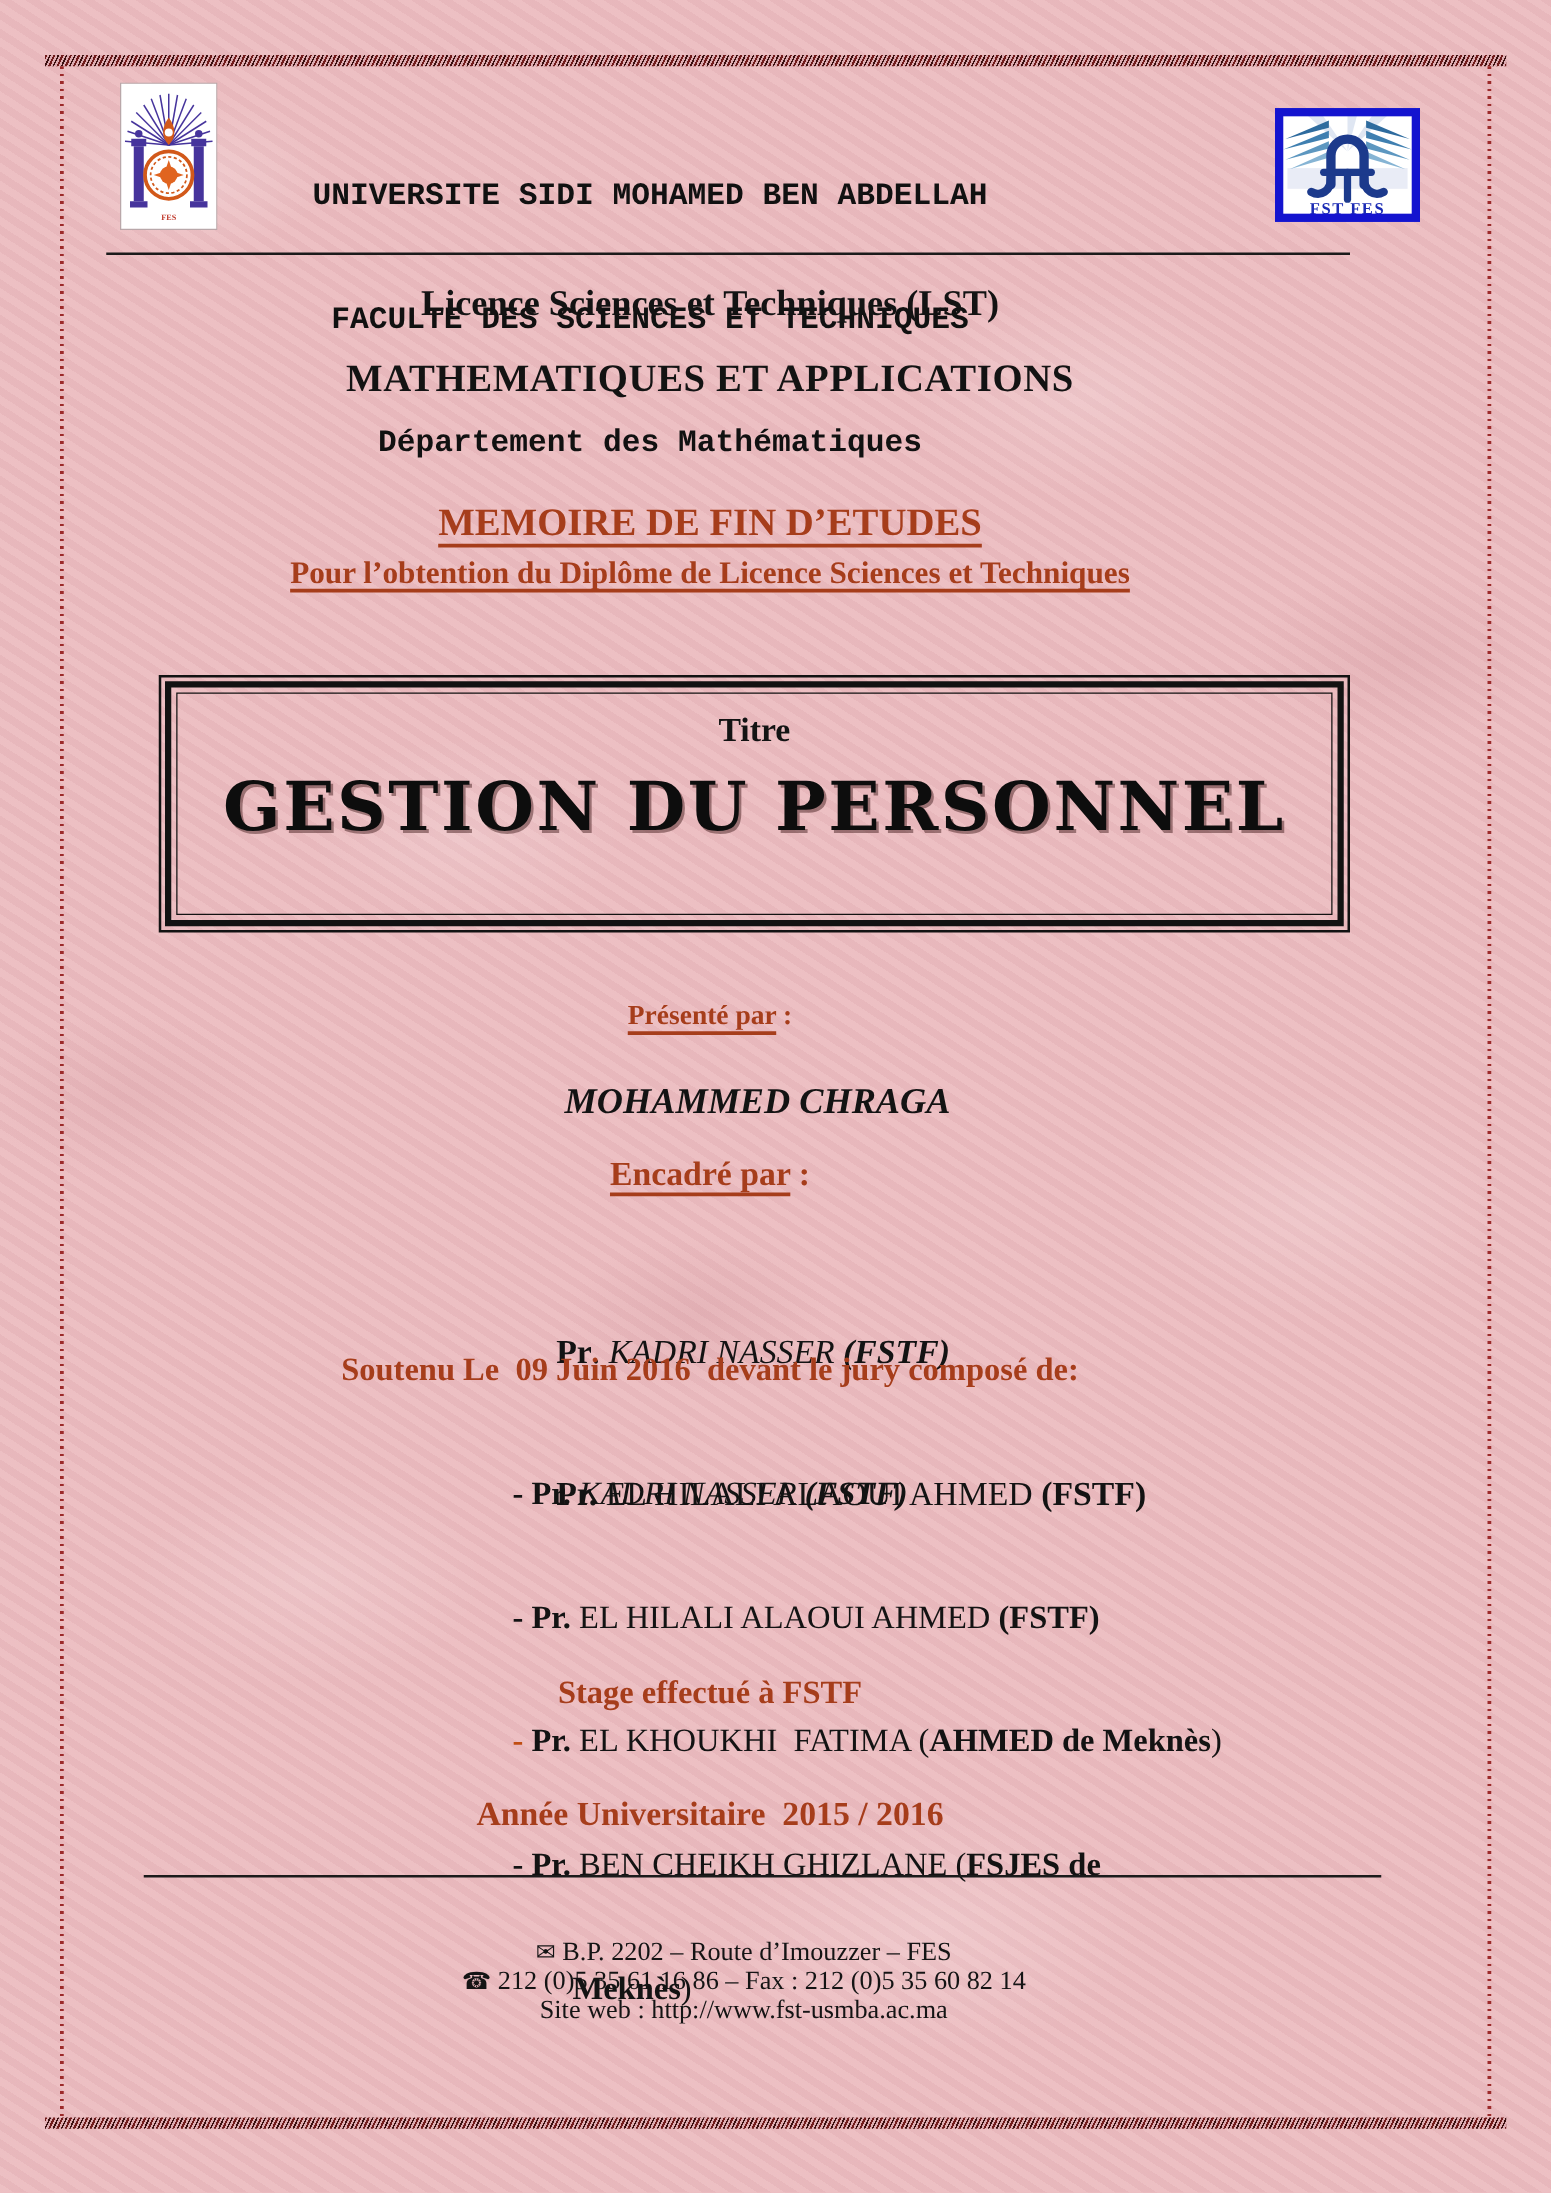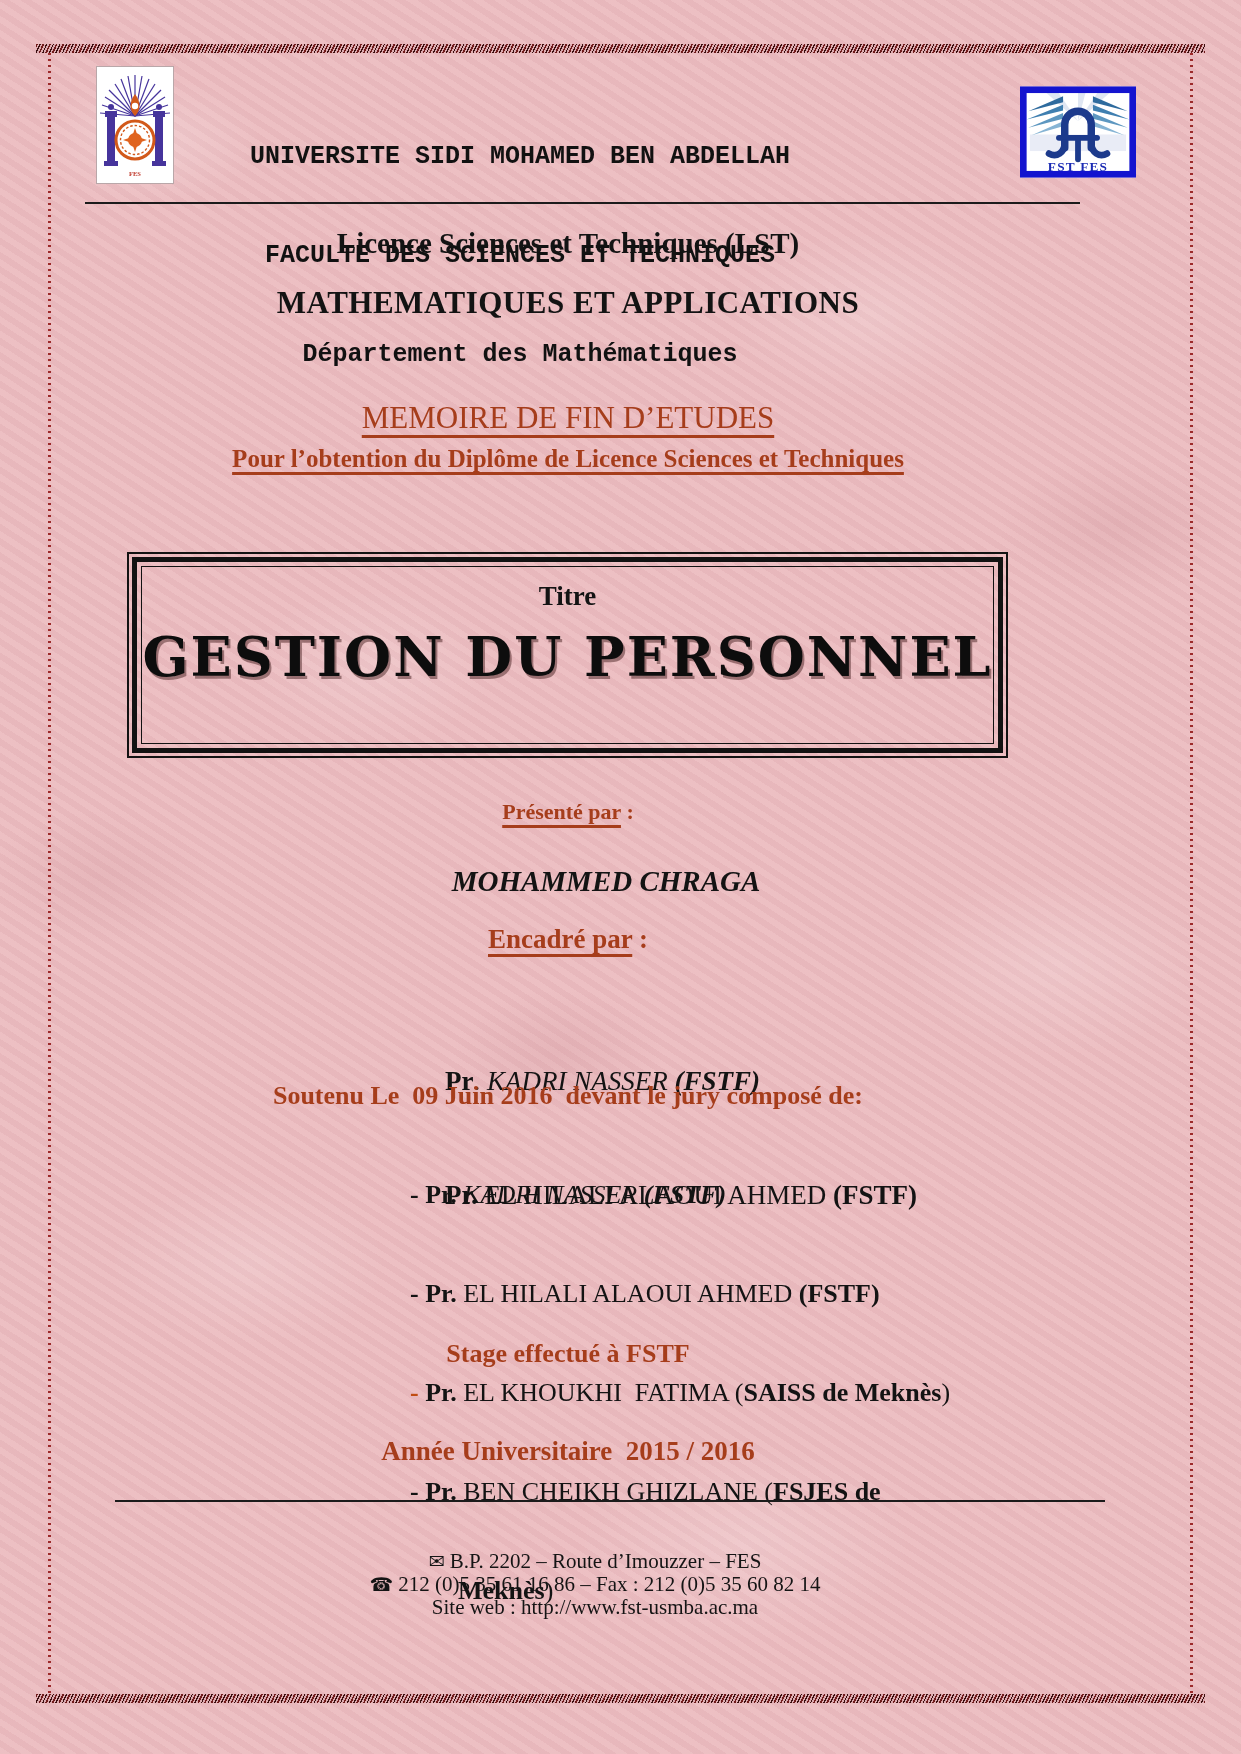--- a/index.html
+++ b/index.html
@@ -47,26 +47,26 @@
 
   .col{position:absolute;left:55px;width:1026px;text-align:center;white-space:pre-wrap;}
   .black{color:#131313;}
   .accent{color:#a63d1b;}
   .b{font-weight:bold;}
   .i{font-style:italic;}
   .bi{font-weight:bold;font-style:italic;}
 
   .licence{top:227px;font-size:29px;font-weight:bold;}
   .filiere{top:285px;font-size:31px;font-weight:bold;letter-spacing:.5px;}
-  .memoire{top:400px;font-size:31px;font-weight:normal;}
+  .memoire{top:400px;font-size:31px;font-weight:bold;}
   .memoire .u{text-decoration:underline;text-decoration-thickness:3px;text-underline-offset:7px;}
   .obtention{top:445px;font-size:25px;font-weight:bold;}
   .obtention .u{text-decoration:underline;text-decoration-thickness:2.5px;text-underline-offset:5px;}
 
-  .tbox{position:absolute;left:127px;top:552px;width:881px;height:206px;
+  .tbox{position:absolute;left:127px;top:540px;width:953px;height:206px;
     border:2px solid #121212;padding:3px;box-sizing:border-box;}
   .tbox-mid{border:5px solid #121212;padding:4px;height:100%;box-sizing:border-box;}
   .tbox-in{border:1px solid #121212;height:100%;box-sizing:border-box;text-align:center;}
   .titre{margin-top:14px;font-size:27px;font-weight:bold;color:#131313;}
   .main-title{
     margin-top:14px;font-family:"DejaVu Serif", serif;font-weight:bold;
     font-size:54px;line-height:62px;letter-spacing:2px;color:#0d0d0d;
     text-shadow:2px 2.5px 0 rgba(55,18,18,.45);
   }
 
@@ -212,21 +212,21 @@
   <div class="supervisors">
     <div><span class="b">Pr</span><span>. </span><span class="i">KADRI NASSER </span><span class="bi">(FSTF)</span></div>
     <div><span class="b">Pr.</span><span> </span><span>EL HILALI ALAOUI AHMED </span><span class="b">(FSTF)</span></div>
   </div>
 
   <div class="col accent soutenu">Soutenu Le  09 Juin 2016  devant le jury composé de:</div>
 
   <div class="jury">
     <div><span class="dash-b">- </span><span class="b">Pr. </span><span class="i">KADRI NASSER </span><span class="bi">(</span><span class="bi">FSTF</span><span class="bi">)</span></div>
     <div><span class="dash-b">- </span><span class="b">Pr. </span><span>EL HILALI ALAOUI AHMED </span><span class="b">(</span><span class="b">FSTF</span><span class="b">)</span></div>
-    <div><span class="dash-accent">- </span><span class="b">Pr. </span><span>EL KHOUKHI  FATIMA </span><span>(</span><span class="b">SAISS de Meknès</span><span>)</span></div>
+    <div><span class="dash-accent">- </span><span class="b">Pr. </span><span>EL KHOUKHI  FATIMA </span><span>(</span><span class="b">AHMED de Meknès</span><span>)</span></div>
     <div><span class="dash-b">- </span><span class="b">Pr. </span><span>BEN CHEIKH GHIZLANE </span><span>(</span><span class="b">FSJES de</span></div>
     <div class="wrap2"><span class="b">Meknès</span><span>)</span></div>
   </div>
 
   <div class="col accent stage">Stage effectué à FSTF</div>
   <div class="col accent annee">Année Universitaire  2015 / 2016</div>
 
   <div class="hr hr2"></div>
 
   <div class="footer f2"><span class="glyph">✉</span><span> B.P. 2202 – Route d’Imouzzer – FES</span></div>

